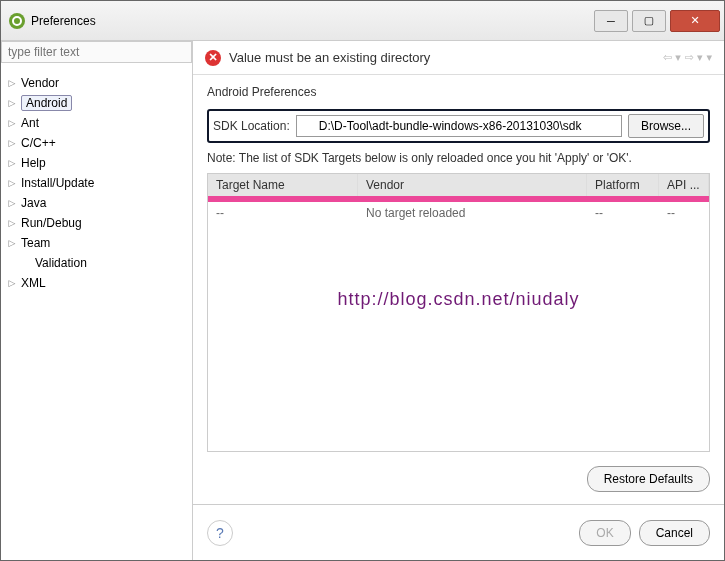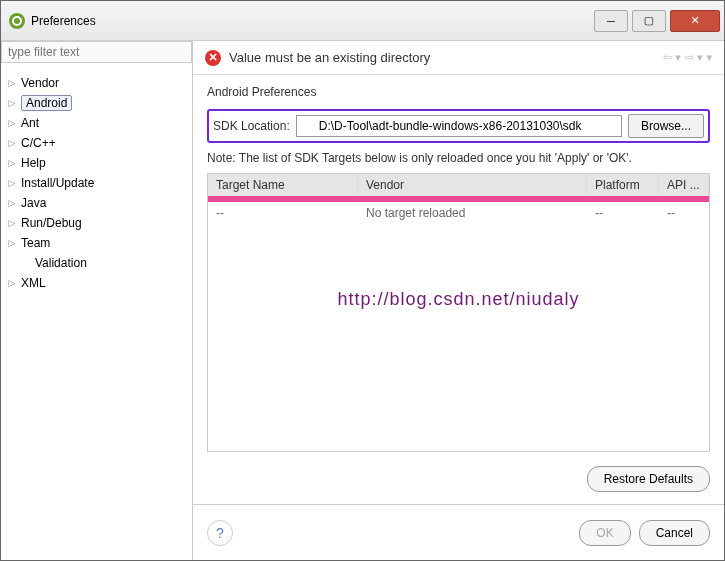--- a/index.html
+++ b/index.html
@@ -19,21 +19,21 @@
 .tree .item { display:flex; align-items:center; gap:4px; height:20px; padding-left:6px; cursor:pointer; }
 .tree .item .arrow { font-size:9px; color:#888; width:10px; text-align:center; }
 .tree .item.selected .lbl { border:1px solid #88a; background:#eef2fb; padding:0 4px; border-radius:2px; }
 .tree .item.sub { padding-left:20px; }
 .content { flex:1; display:flex; flex-direction:column; }
 .errorbar { height:34px; display:flex; align-items:center; padding:0 12px; gap:8px; border-bottom:1px solid #ddd; font-size:13px; color:#333; }
 .err-icon { width:16px; height:16px; background:#d33; border-radius:50%; display:flex; align-items:center; justify-content:center; color:#fff; font-weight:bold; font-size:11px; }
 .nav-icons { margin-left:auto; display:flex; gap:4px; color:#bbb; font-size:11px; }
 .main { flex:1; padding:10px 14px; font-size:12px; color:#333; display:flex; flex-direction:column; }
 .section-title { font-size:12px; margin-bottom:10px; }
-.sdkrow { display:flex; align-items:center; gap:6px; border:2px solid #6d28d9; border-radius:3px; padding:3px 4px; margin-bottom:8px; }
+.sdkrow { display:flex; align-items:center; gap:6px; border:2px solid #0f172a; border-radius:3px; padding:3px 4px; margin-bottom:8px; }
 .sdkrow label { font-size:12px; white-space:nowrap; }
 .sdkrow input { flex:1; height:22px; border:1px solid #999; padding:0 22px; font-size:12px; }
 .sdkrow button { height:24px; padding:0 12px; font-size:12px; border:1px solid #999; background:#f2f2f2; border-radius:2px; }
 .note { font-size:12px; margin-bottom:8px; }
 .targets { flex:1; border:1px solid #ccc; min-height:260px; position:relative; }
 .hdr { display:flex; border-bottom:6px solid #ec4899; background:#e5e5e5; font-size:12px; }
 .hdr div { padding:4px 8px; border-right:1px solid #ddd; }
 .col-tname{width:150px;} .col-vendor{flex:1;} .col-plat{width:72px;} .col-api{width:50px;}
 .trow { display:flex; font-size:12px; color:#666; }
 .trow div { padding:4px 8px; }

